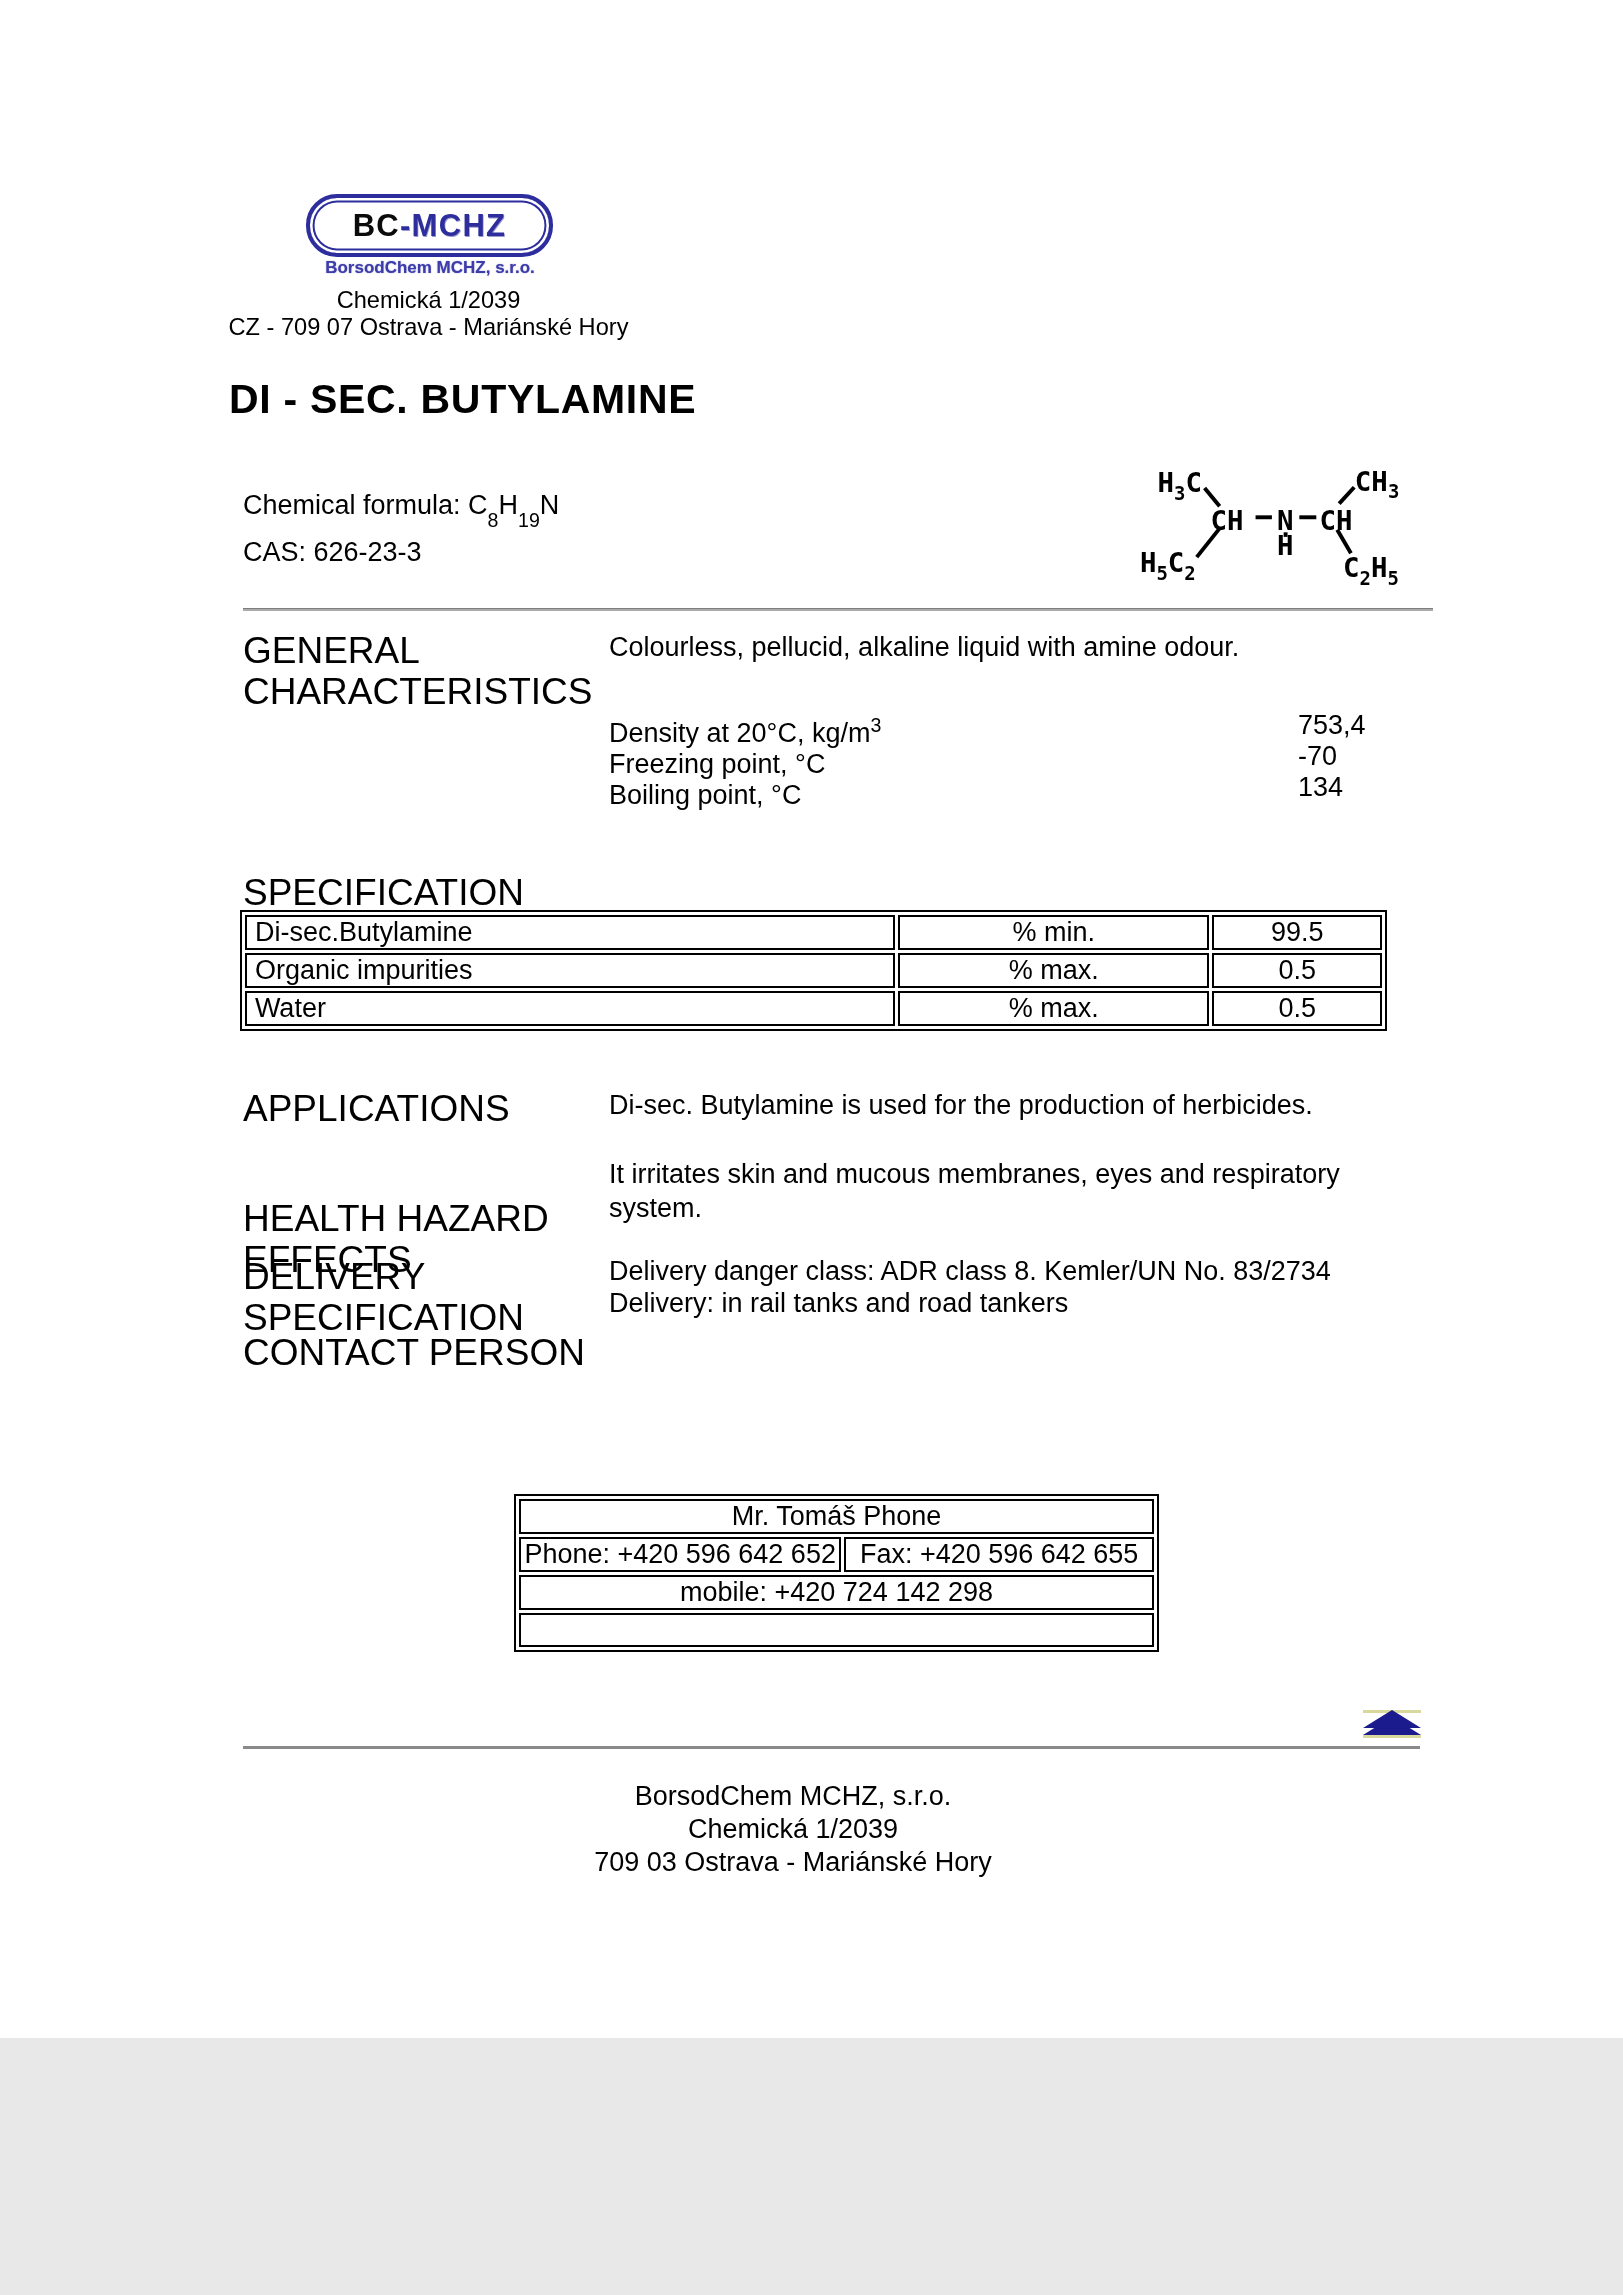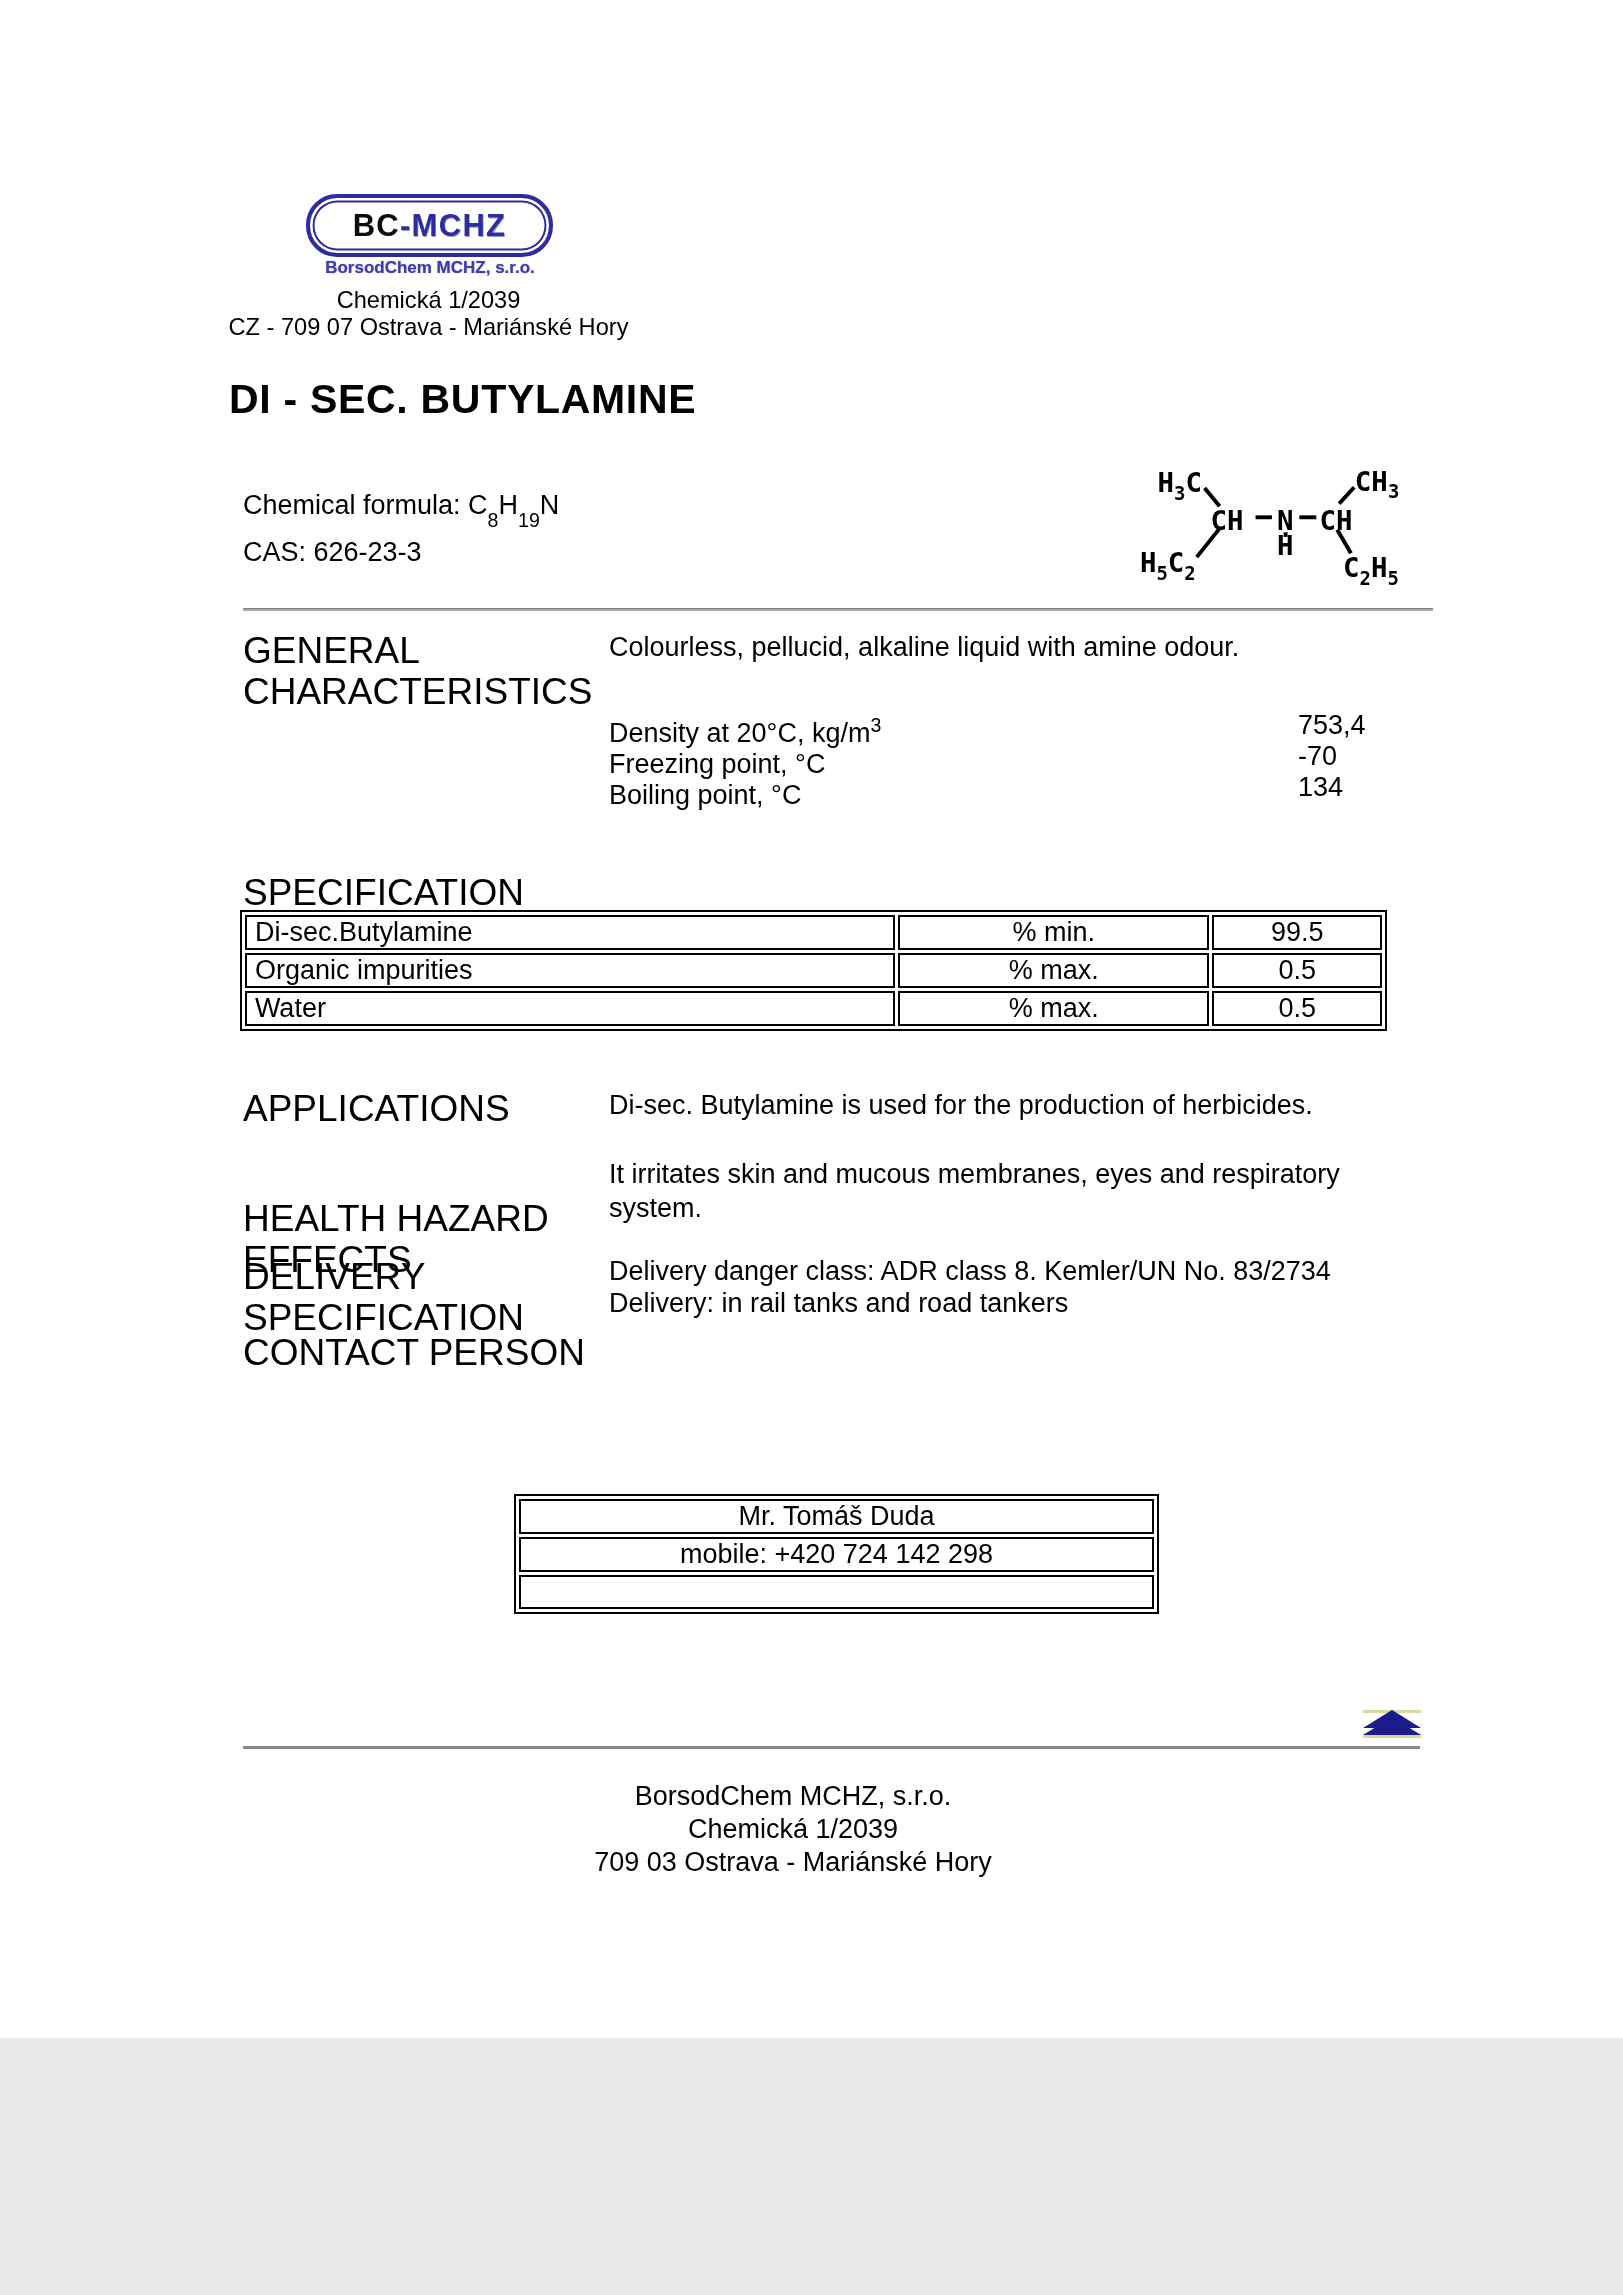--- a/index.html
+++ b/index.html
@@ -175,21 +175,25 @@
   <div class="sec-h h-delivery">DELIVERY SPECIFICATION</div>
   <div class="body-t t-delivery">
     <div>Delivery danger class: ADR class 8. Kemler/UN No. 83/2734</div>
     <div>Delivery: in rail tanks and road tankers</div>
   </div>
 
   <div class="sec-h h-contact">CONTACT PERSON</div>
   <table class="grid contact-table">
     <tbody>
       <tr>
-        <td colspan="2">Mr. Tomáš Duda</td>
+        <td colspan="2">Mr. Tomáš Phone</td>
+      </tr>
+      <tr>
+        <td style="width:51%">Phone: +420 596 642 652</td>
+        <td style="width:49%">Fax: +420 596 642 655</td>
       </tr>
       <tr>
         <td colspan="2">mobile: +420 724 142 298</td>
       </tr>
       <tr>
         <td colspan="2"></td>
       </tr>
     </tbody>
   </table>
 

